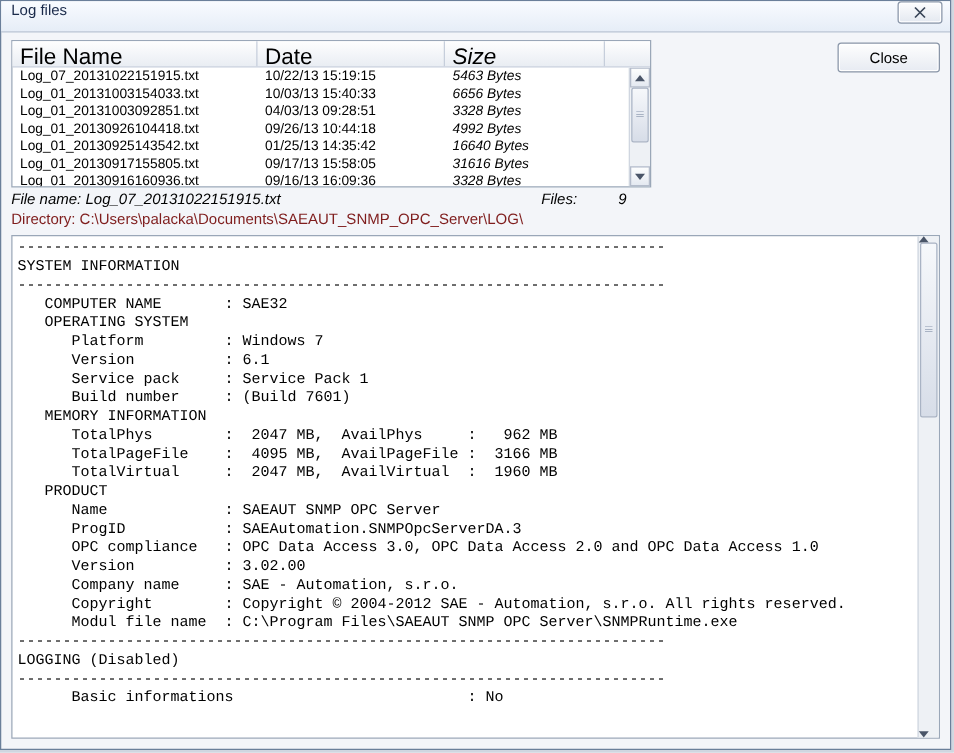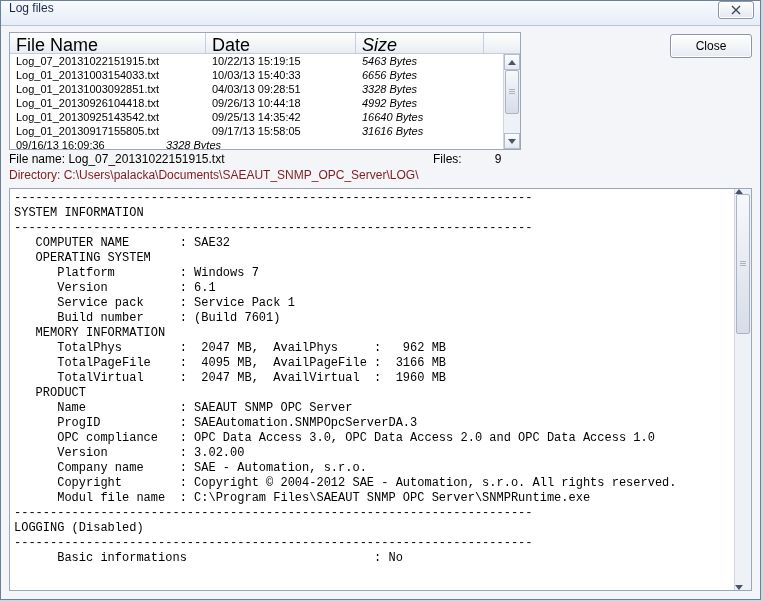--- a/index.html
+++ b/index.html
@@ -177,20 +177,21 @@
     font-size: 12px;
     color:#000;
     box-shadow: inset 0 0 0 1px #ffffff;
   }
 
   .info-line {
     display: flex;
     padding-top: 2px;
     font-size: 12px;
     color:#000;
+    font-style:italic;
   }
   .info-line .left { flex:1; white-space: nowrap; overflow: hidden; }
   .info-line .right-lbl { width: 50px; text-align: left; }
   .info-line .right-val { width: 30px; text-align: center; padding-right: 8px; }
 
   .dir-line {
     padding-top: 2px;
     font-size: 12px;
     color:#7f1d1d;
     white-space: nowrap;
@@ -277,29 +278,30 @@
                 <div class="cell col-date">04/03/13 09:28:51</div>
                 <div class="cell col-size">3328 Bytes</div>
               </div>
               <div class="fl-row">
                 <div class="cell col-name">Log_01_20130926104418.txt</div>
                 <div class="cell col-date">09/26/13 10:44:18</div>
                 <div class="cell col-size">4992 Bytes</div>
               </div>
               <div class="fl-row">
                 <div class="cell col-name">Log_01_20130925143542.txt</div>
-                <div class="cell col-date">09/25/13 14:35:42</div>
+                <div class="cell col-date">01/25/13 14:35:42</div>
                 <div class="cell col-size">16640 Bytes</div>
               </div>
               <div class="fl-row">
                 <div class="cell col-name">Log_01_20130917155805.txt</div>
                 <div class="cell col-date">09/17/13 15:58:05</div>
                 <div class="cell col-size">31616 Bytes</div>
               </div>
               <div class="fl-row">
+                <div class="cell col-name">Log_01_20130916160936.txt</div>
                 <div class="cell col-date">09/16/13 16:09:36</div>
                 <div class="cell col-size">3328 Bytes</div>
               </div>
             </div>
           <div class="vscroll">
             <div class="arrow">
                 <div class="tri up"></div>
               </div>
             <div class="track">
               <div class="thumb"></div>

